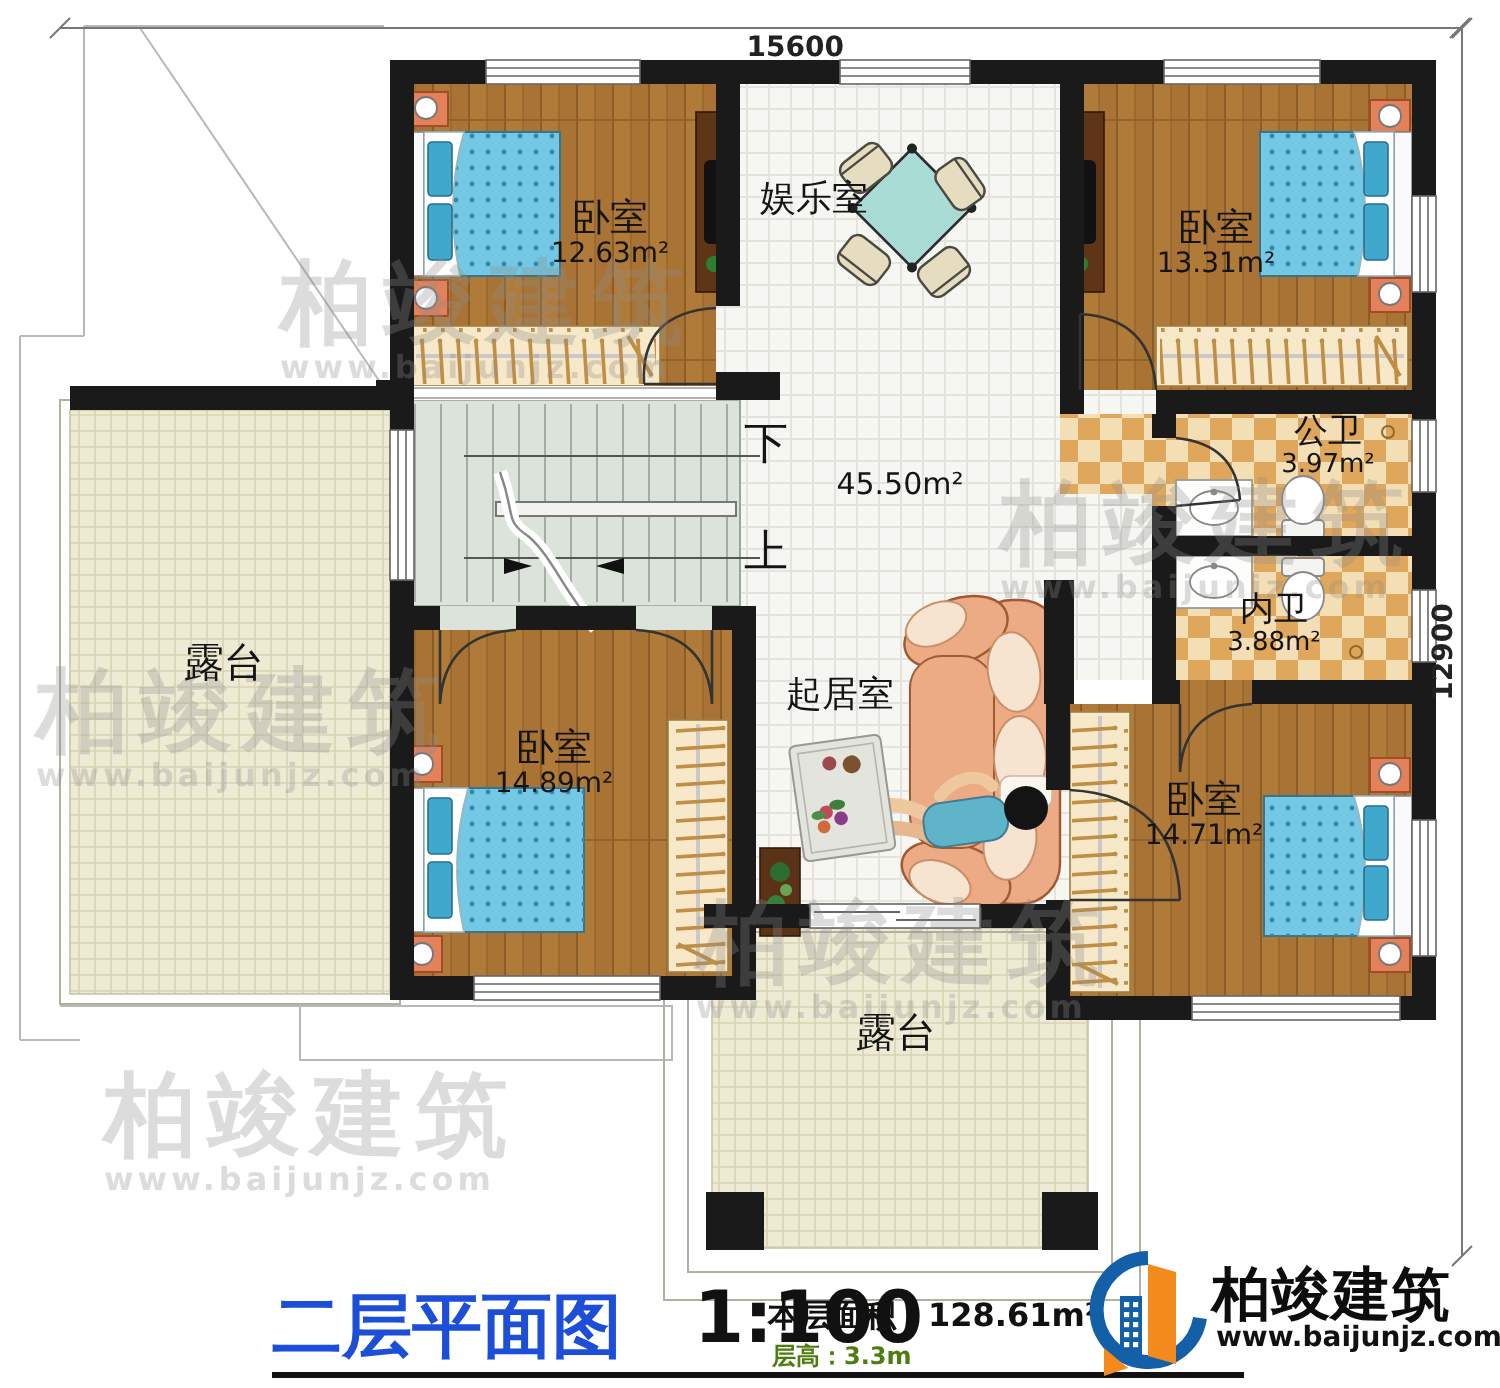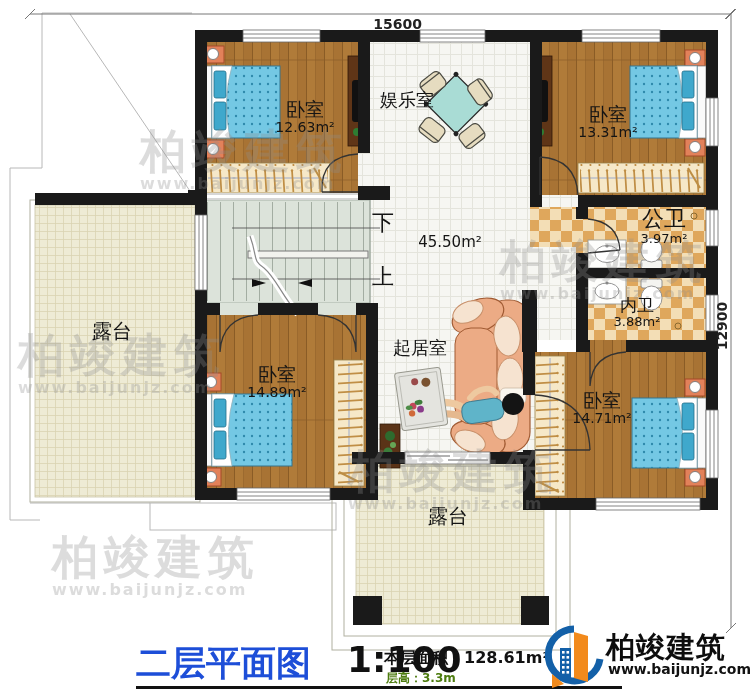--- a/index.html
+++ b/index.html
@@ -444,21 +444,21 @@
   <div class="lbl center" style="left:410px;top:234px;width:80px;font-size:15px;">
     <span>45.50m²</span>
   </div>
   <div class="lbl" style="left:372px;top:211px;font-size:22px;">
     <span>下</span>
   </div>
   <div class="lbl" style="left:372px;top:265px;font-size:22px;">
     <span>上</span>
   </div>
   <div class="lbl center" style="left:629px;top:207px;width:70px;">
-    <span class="name" style="font-size:22px;">公卫</span>
+    <span class="name" style="font-size:17px;">公卫</span>
     <span class="area" style="font-size:13px;">3.97m²</span>
   </div>
   <div class="lbl center" style="left:602px;top:296px;width:70px;">
     <span class="name" style="font-size:17px;">内卫</span>
     <span class="area" style="font-size:13px;">3.88m²</span>
   </div>
   <div class="lbl" style="left:393px;top:338px;font-size:18px;">
     <span>起居室</span>
   </div>
   <div class="lbl center" style="left:227px;top:364px;width:100px;">

